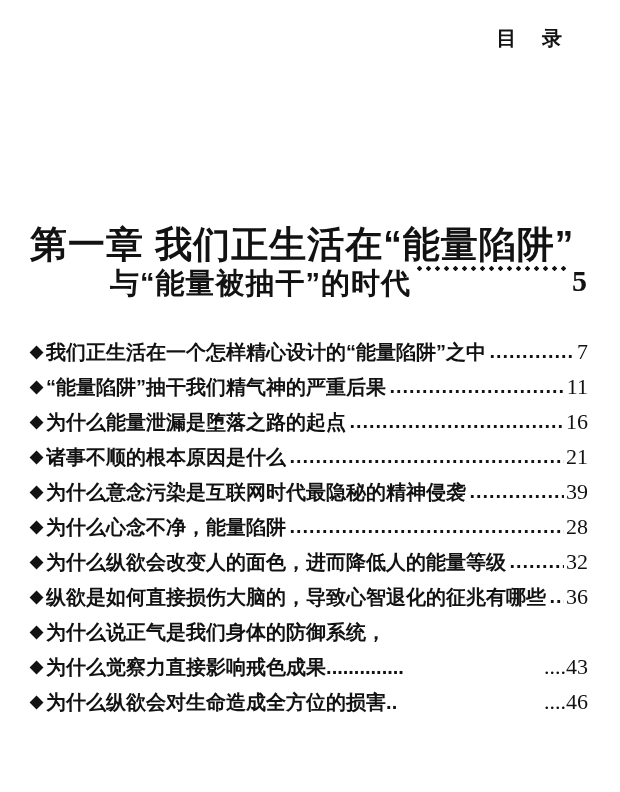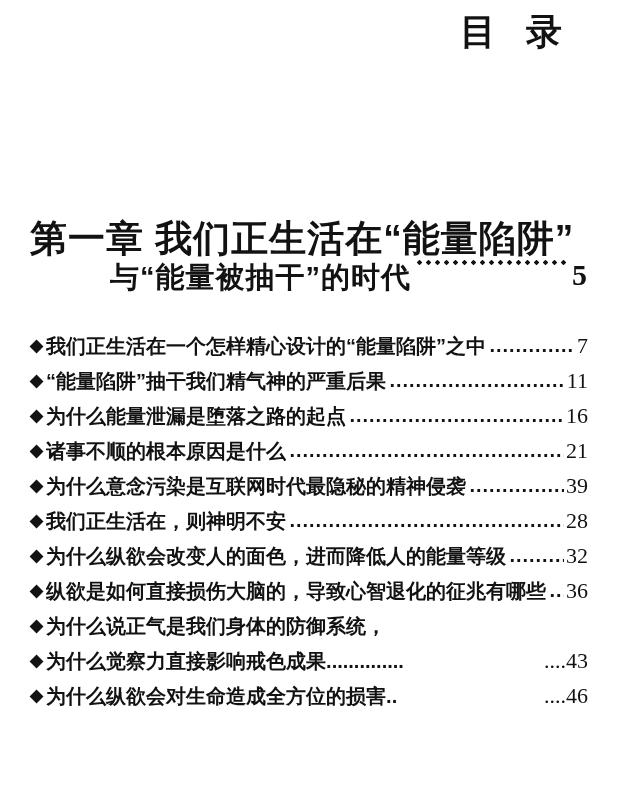--- a/index.html
+++ b/index.html
@@ -13,24 +13,24 @@
   }
   .page {
     width: 620px;
     height: 792px;
     background: #ffffff;
     padding: 0 32px 0 30px;
   }
 
   
   .toc-title {
-    margin-top: 14px;
+    margin-top: 20px;
     text-align: right;
     padding-right: 16px;
-    font-size: 36px;
+    font-size: 20px;
     font-weight: 700;
     letter-spacing: 10px;
     line-height: 36px;
     white-space: pre;
   }
 
   
   .chapter { margin-top: 170px; }
   .chapter-line1 {
     font-size: 37px;
@@ -149,21 +149,21 @@
 
     <div class="toc-row">
       <span class="bullet">◆</span>
       <span class="row-text">为什么意念污染是互联网时代最隐秘的精神侵袭</span>
       <span class="leader"></span>
       <span class="page-num">39</span>
     </div>
 
     <div class="toc-row">
       <span class="bullet">◆</span>
-      <span class="row-text">我们正生活在，则神明不安</span>
+      <span class="row-text">为什么心念不净，能量陷阱</span>
       <span class="leader"></span>
       <span class="page-num">28</span>
     </div>
 
     <div class="toc-row">
       <span class="bullet">◆</span>
       <span class="row-text">为什么纵欲会改变人的面色，进而降低人的能量等级</span>
       <span class="leader"></span>
       <span class="page-num">32</span>
     </div>

